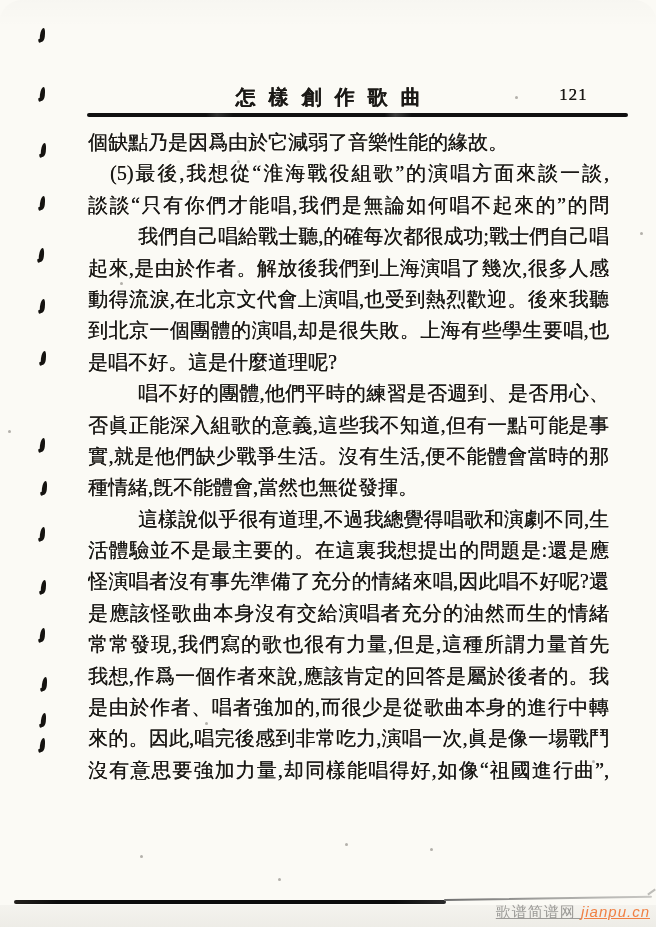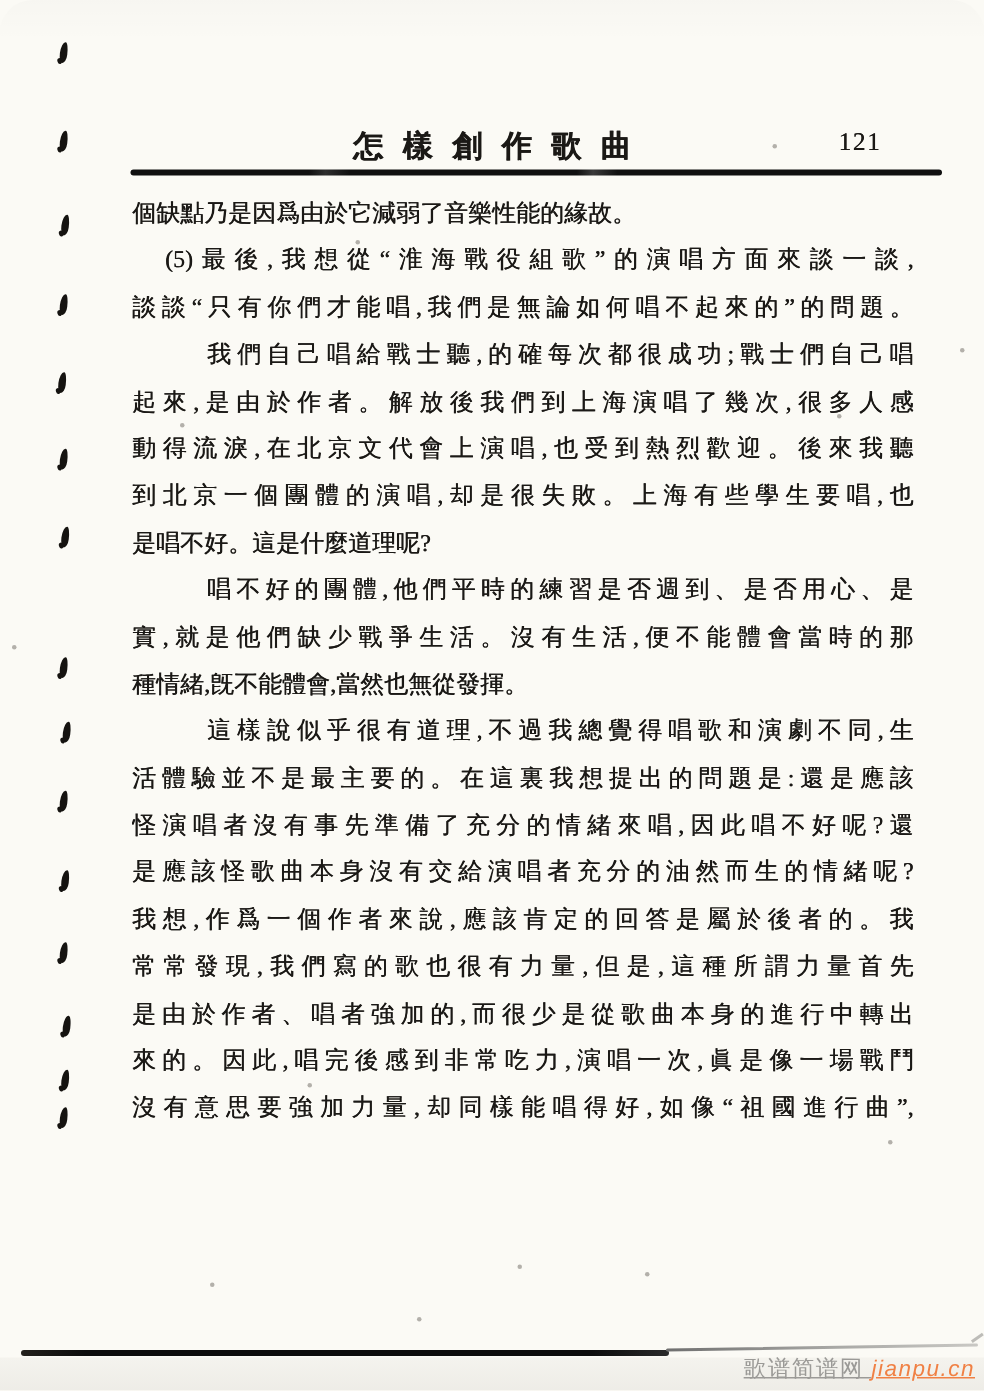--- a/index.html
+++ b/index.html
@@ -43,21 +43,21 @@
       var(--rule) 55%, #3a3a3a 57%, var(--rule) 60%, var(--rule) 100%);
     border-radius:2px;
   }
   
   .body-text{
     position:absolute;top:127px;left:88px;width:521px;
     color:var(--ink);
   }
   .line{
     height:31.4px;line-height:31.4px;
-    font-size:16px;
+    font-size:20px;
     white-space:nowrap;
     text-shadow:0.25px 0.25px 0 var(--ink);
   }
   .line.fill{
     white-space:normal;
     text-align:justify;
     text-align-last:justify;
     overflow:hidden;
   }
   .line.indent-normal{padding-left:50px;}
@@ -124,28 +124,29 @@
   <div class="body-text">
       <div class="line">個缺點乃是因爲由於它減弱了音樂性能的緣故。</div>
       <div class="line fill indent-small">(5)最後,我想從“淮海戰役組歌”的演唱方面來談一談,</div>
       <div class="line fill">談談“只有你們才能唱,我們是無論如何唱不起來的”的問題。</div>
       <div class="line fill indent-normal">我們自己唱給戰士聽,的確每次都很成功;戰士們自己唱</div>
       <div class="line fill">起來,是由於作者。解放後我們到上海演唱了幾次,很多人感</div>
       <div class="line fill">動得流淚,在北京文代會上演唱,也受到熱烈歡迎。後來我聽</div>
       <div class="line fill">到北京一個團體的演唱,却是很失敗。上海有些學生要唱,也</div>
       <div class="line">是唱不好。這是什麼道理呢?</div>
       <div class="line fill indent-normal">唱不好的團體,他們平時的練習是否週到、是否用心、是</div>
+      <div class="line fill">否眞正能深入組歌的意義,這些我不知道,但有一點可能是事</div>
       <div class="line fill">實,就是他們缺少戰爭生活。沒有生活,便不能體會當時的那</div>
       <div class="line">種情緒,旣不能體會,當然也無從發揮。</div>
       <div class="line fill indent-normal">這樣說似乎很有道理,不過我總覺得唱歌和演劇不同,生</div>
       <div class="line fill">活體驗並不是最主要的。在這裏我想提出的問題是:還是應該</div>
       <div class="line fill">怪演唱者沒有事先準備了充分的情緒來唱,因此唱不好呢?還</div>
       <div class="line fill">是應該怪歌曲本身沒有交給演唱者充分的油然而生的情緒呢?</div>
+      <div class="line fill">常常發現,我們寫的歌也很有力量,但是,這種所謂力量首先</div>
       <div class="line fill">我想,作爲一個作者來說,應該肯定的回答是屬於後者的。我</div>
-      <div class="line fill">常常發現,我們寫的歌也很有力量,但是,這種所謂力量首先</div>
       <div class="line fill">是由於作者、唱者強加的,而很少是從歌曲本身的進行中轉出</div>
       <div class="line fill">來的。因此,唱完後感到非常吃力,演唱一次,眞是像一場戰鬥</div>
       <div class="line fill">沒有意思要強加力量,却同樣能唱得好,如像“祖國進行曲”,</div>
     </div>
 
   <div class="bottom-rule"></div>
   <div class="bottom-rule-fade"></div>
   <div class="bottom-rule-hook"></div>
   <div class="bottom-strip"></div>
 

